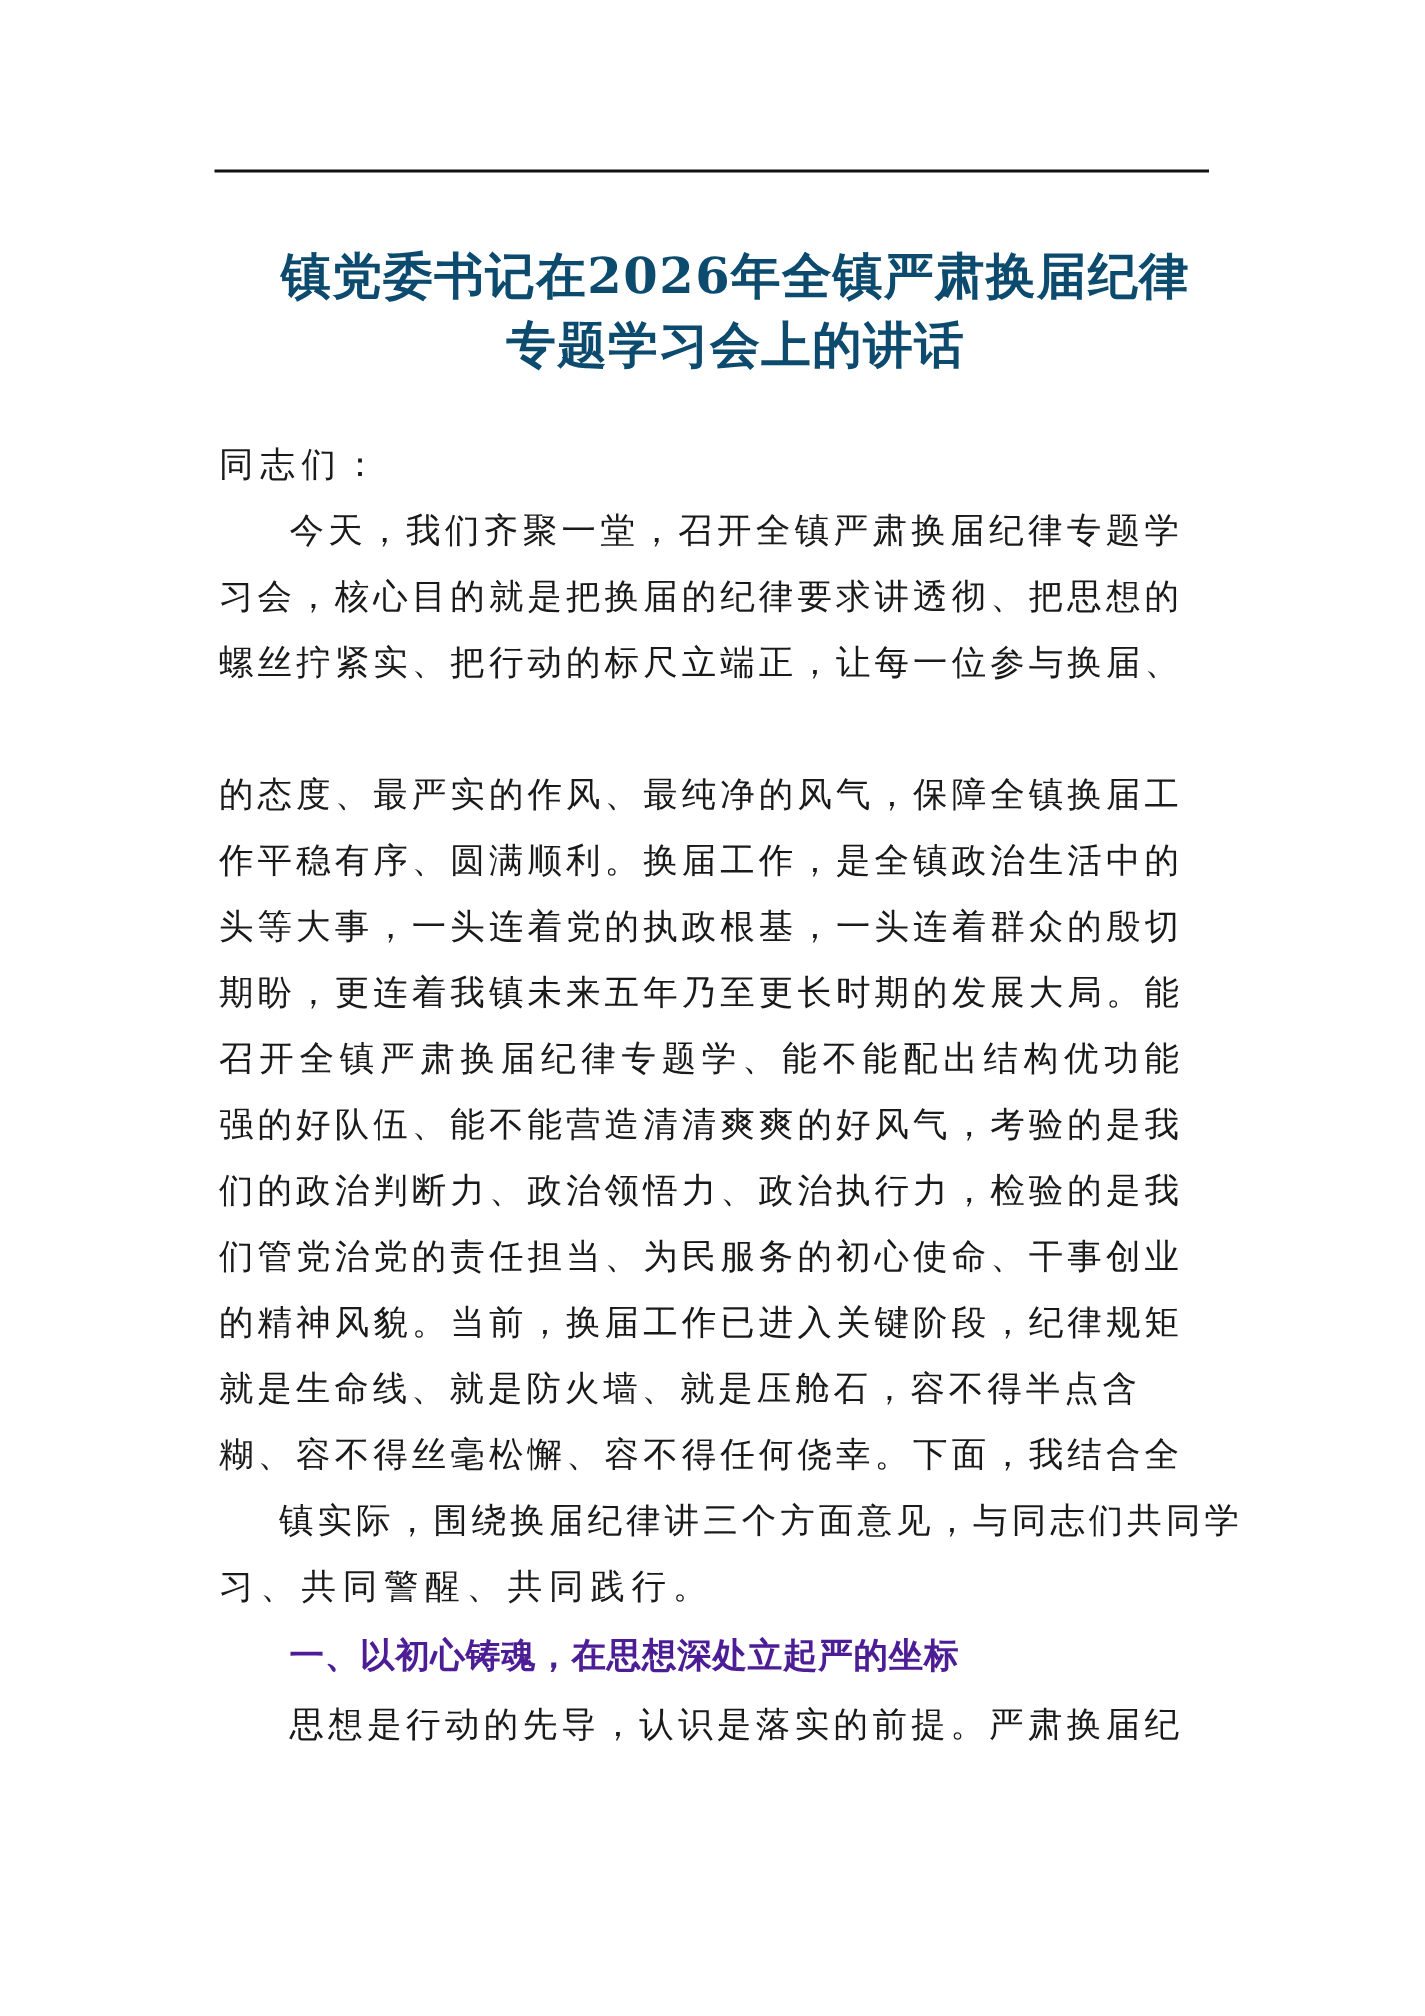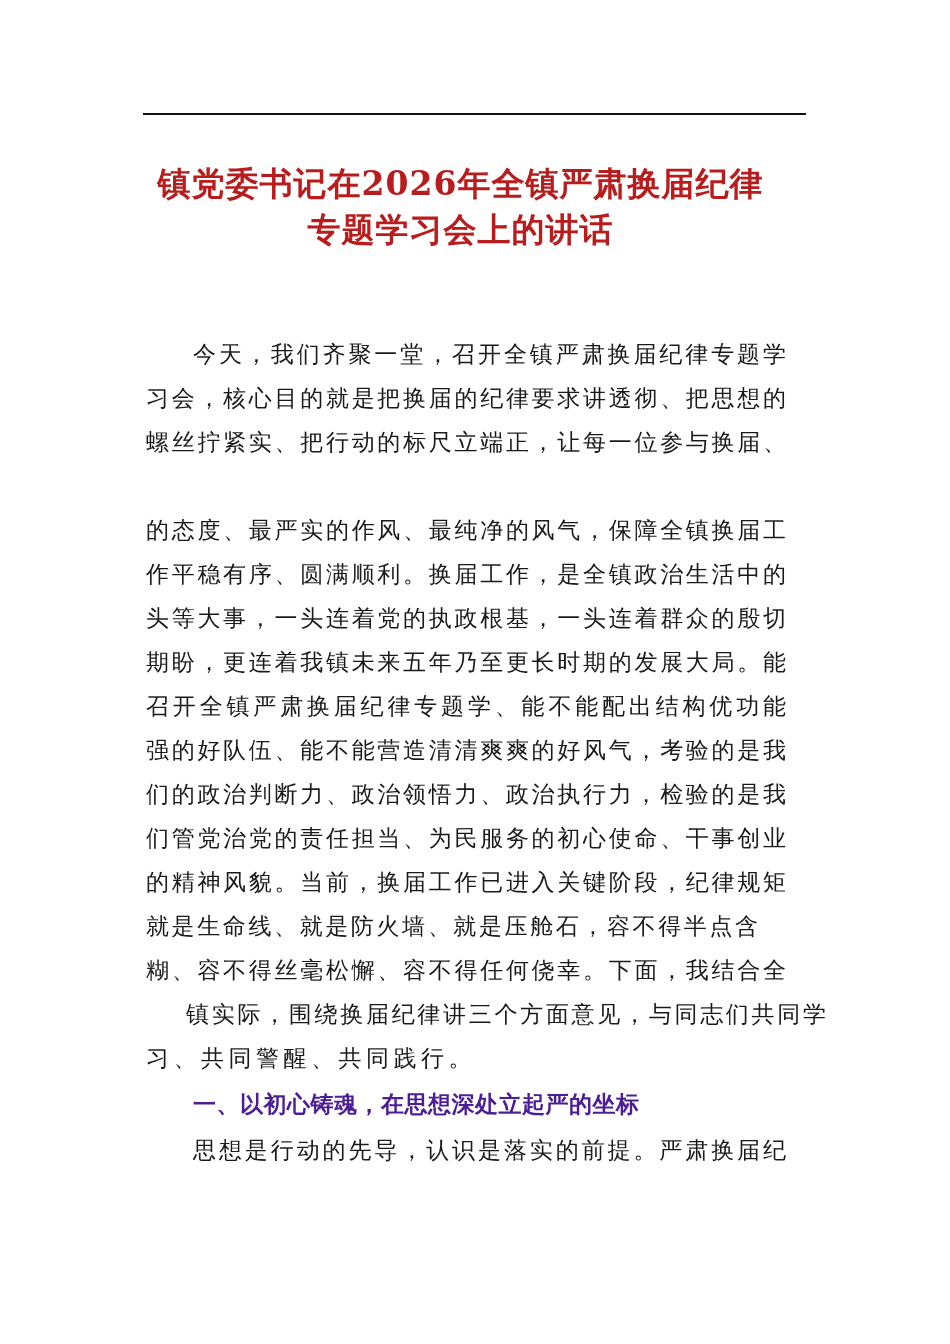--- a/index.html
+++ b/index.html
@@ -1,23 +1,23 @@
 <!DOCTYPE html>
 <html><head>
 <meta charset="utf-8">
 <style>
   html, body { margin: 0; padding: 0; background: #ffffff; }
   body { width: 950px; height: 1344px; position: relative; overflow: hidden;
          font-family: "DejaVu Serif", "Liberation Serif", serif; color: #111; }
   .page { position: absolute; left: 0; top: 0; width: 950px; height: 1344px; background: #fff; }
   .header-rule { position: absolute; left: 143px; top: 113px; width: 663px; height: 0;
                  border-top: 2px solid #111; }
-  .title { position: absolute; left: 129px; width: 663px; text-align: center;
+  .title { position: absolute; left: 159px; width: 663px; text-align: center;
            font-family: "DejaVu Serif", "Liberation Serif", serif; font-weight: bold;
-           font-size: 33px; line-height: 44px; letter-spacing: 1px; color: #b91c1c; }
+           font-size: 33px; line-height: 44px; letter-spacing: 1px; color: #0c4a6e; }
   .title.l1 { top: 162px; }
   .title.l2 { top: 208px; }
   .line { position: absolute; left: 146px; width: 640px; height: 44px;
           font-size: 23px; line-height: 44px; white-space: nowrap; color: #1a1a1a;
           font-family: "DejaVu Sans", "Liberation Sans", sans-serif; font-weight: 300;
           text-align: justify; text-align-last: justify; }
   .line.noj { text-align: left; text-align-last: left; letter-spacing: 4.5px; }
   .line.indent { left: 193px; width: 593px; }
   .line.short { width: 612px; }
   .heading { position: absolute; left: 193px; font-size: 23px; line-height: 44px;
@@ -26,20 +26,21 @@
 </style>
 </head>
 <body>
 
 <div class="page">
   <div class="header-rule"></div>
 
   <div class="title l1">镇党委书记在2026年全镇严肃换届纪律</div>
   <div class="title l2">专题学习会上的讲话</div>
 
+  <div class="line noj" style="top:288px;">同志们：</div>
 
   <div class="line indent" style="top:332px;">今天，我们齐聚一堂，召开全镇严肃换届纪律专题学</div>
   <div class="line" style="top:376px;">习会，核心目的就是把换届的纪律要求讲透彻、把思想的</div>
   <div class="line" style="top:420px;">螺丝拧紧实、把行动的标尺立端正，让每一位参与换届、</div>
   <div class="line" style="top:508px;">的态度、最严实的作风、最纯净的风气，保障全镇换届工</div>
   <div class="line" style="top:552px;">作平稳有序、圆满顺利。换届工作，是全镇政治生活中的</div>
   <div class="line" style="top:596px;">头等大事，一头连着党的执政根基，一头连着群众的殷切</div>
   <div class="line" style="top:640px;">期盼，更连着我镇未来五年乃至更长时期的发展大局。能</div>
   <div class="line" style="top:684px;">召开全镇严肃换届纪律专题学、能不能配出结构优功能</div>
   <div class="line" style="top:728px;">强的好队伍、能不能营造清清爽爽的好风气，考验的是我</div>

